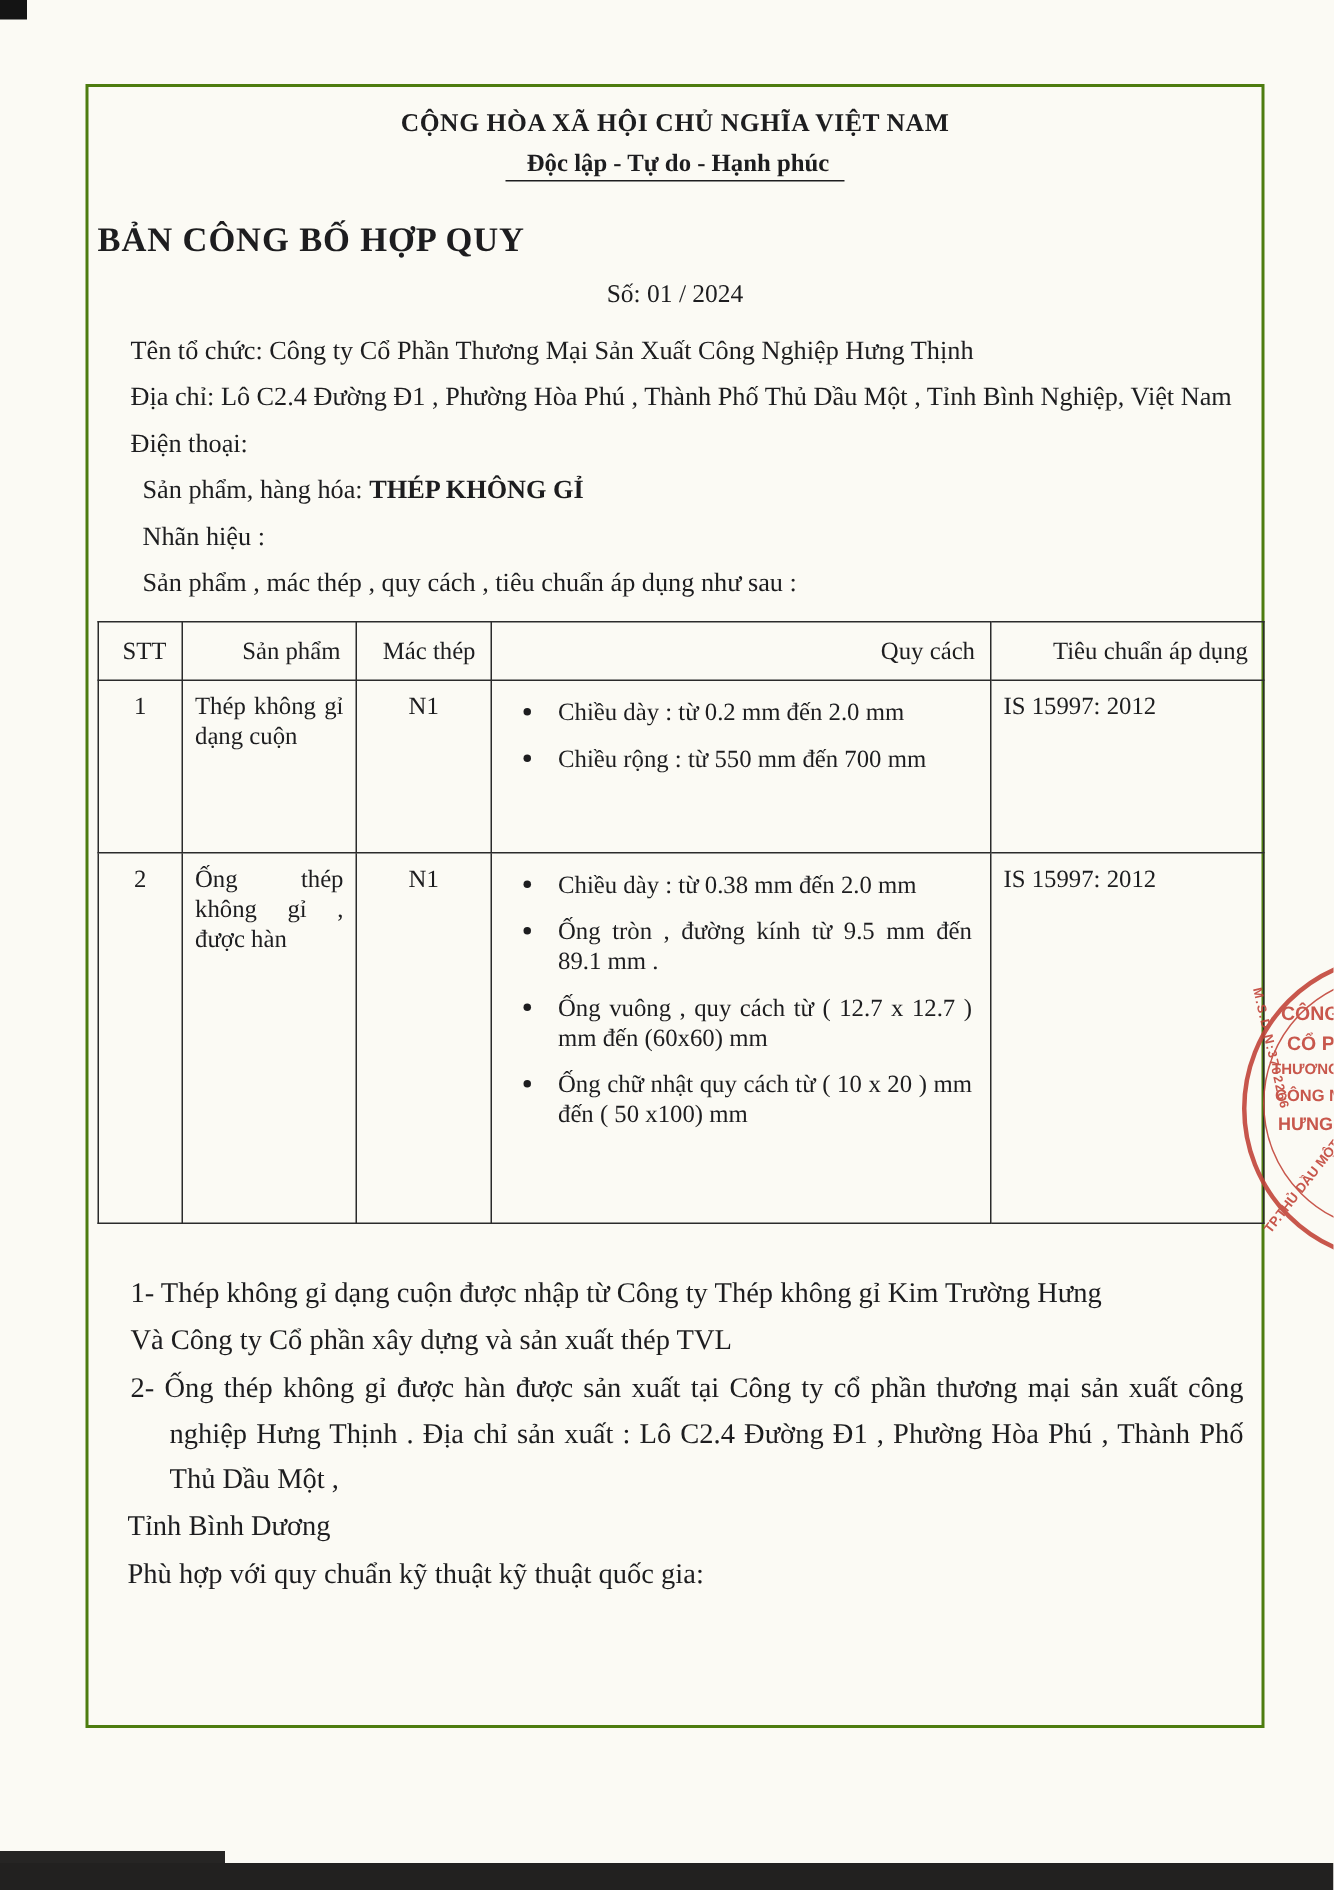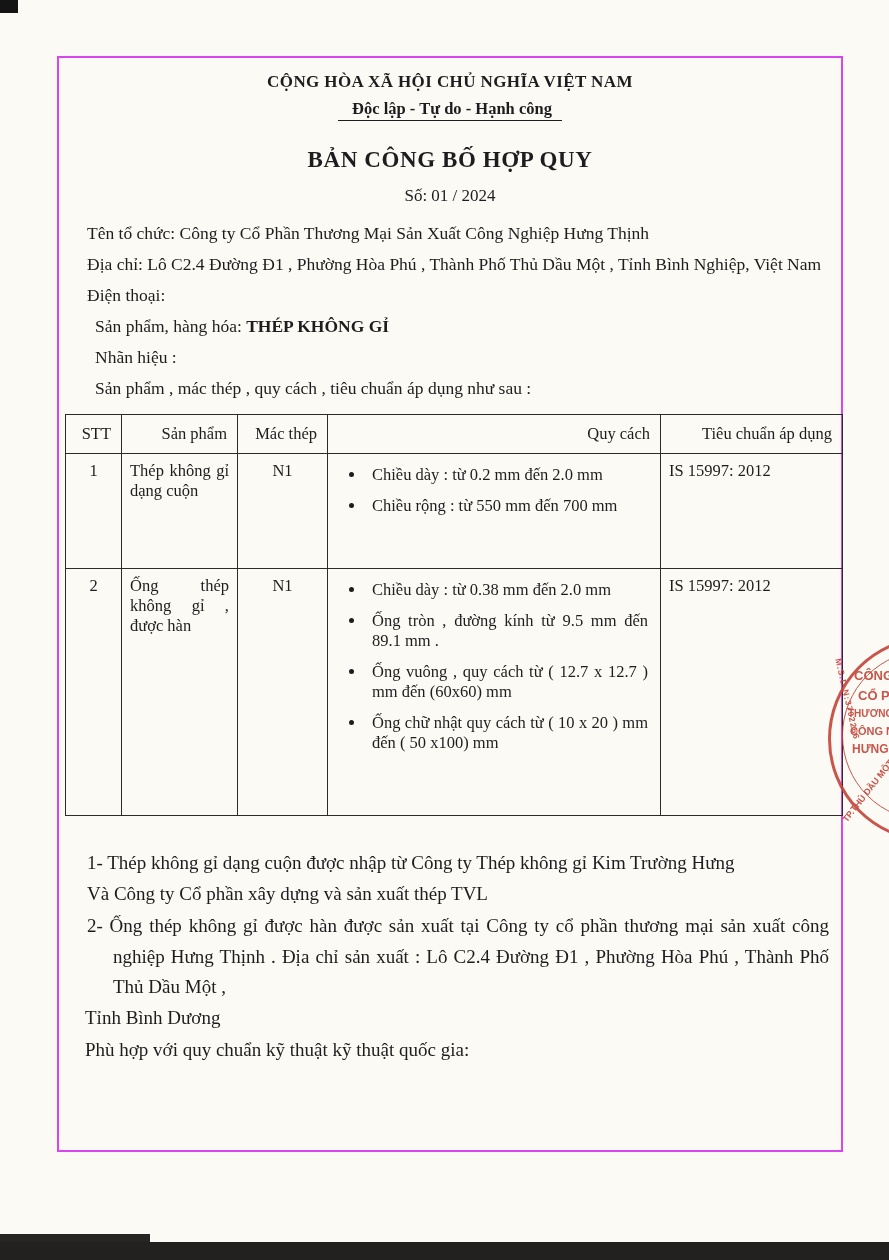--- a/index.html
+++ b/index.html
@@ -11,32 +11,32 @@
     position:relative;
     overflow:hidden;
   }
   .corner-mark { position:absolute; left:0; top:0; width:18px; height:13px; background:#141414; }
   .scan-bottom { position:absolute; left:0; bottom:0; width:889px; height:18px; background:#222120; }
   .scan-bottom-left { position:absolute; left:0; bottom:0; width:150px; height:26px; background:#262524; }
 
   .frame {
     position:absolute; left:57px; top:56px;
     width:786px; height:1096px;
-    border:2px solid #d946ef;
+    border:2px solid #4d7c0f;
     box-sizing:border-box;
     padding:14px 6px 0 6px;
     background:transparent;
   }
 
   .doc-header { text-align:center; }
   .national-title { font-size:17px; font-weight:bold; letter-spacing:0.4px; }
   .motto { font-size:16.5px; font-weight:bold; margin-top:7px; }
   .motto span { border-bottom:1.6px solid #1d1d1f; padding:0 10px 2px 14px; }
 
-  .doc-title { font-size:23px; font-weight:bold; text-align:center; margin:28px 0 0 0; letter-spacing:0.6px; }
+  .doc-title { font-size:23px; font-weight:bold; text-align:left; margin:28px 0 0 0; letter-spacing:0.6px; }
   .doc-number { text-align:center; font-size:17px; margin-top:13px; }
 
   .body-block { margin-top:12px; }
   .body-line { font-size:17.5px; line-height:31px; margin:0 10px 0 22px; }
   .indent1 { margin-left:30px; }
   .b { font-weight:bold; }
 
   .spec-table {
     border-collapse:collapse;
     width:777px;
@@ -115,21 +115,21 @@
 </style>
 </head>
 <body>
 
 <div class="corner-mark"></div>
 
 <div class="frame">
 
   <div class="doc-header">
     <div class="national-title">CỘNG HÒA XÃ HỘI CHỦ NGHĨA VIỆT NAM</div>
-    <div class="motto"><span>Độc lập - Tự do - Hạnh công</span></div>
+    <div class="motto"><span>Độc lập - Tự do - Hạnh phúc</span></div>
   </div>
 
   <div class="doc-title">BẢN CÔNG BỐ HỢP QUY</div>
   <div class="doc-number">Số: 01 / 2024</div>
 
   <div class="body-block">
     <p class="body-line">Tên tổ chức: Công ty Cổ Phần Thương Mại Sản Xuất Công Nghiệp Hưng Thịnh</p>
     <p class="body-line">Địa chỉ: Lô C2.4 Đường Đ1 , Phường Hòa Phú , Thành Phố Thủ Dầu Một , Tỉnh Bình Nghiệp, Việt Nam</p>
     <p class="body-line">Điện thoại:</p>
     <p class="body-line indent1"><span>Sản phẩm, hàng hóa: </span><span class="b">THÉP KHÔNG GỈ</span></p>

